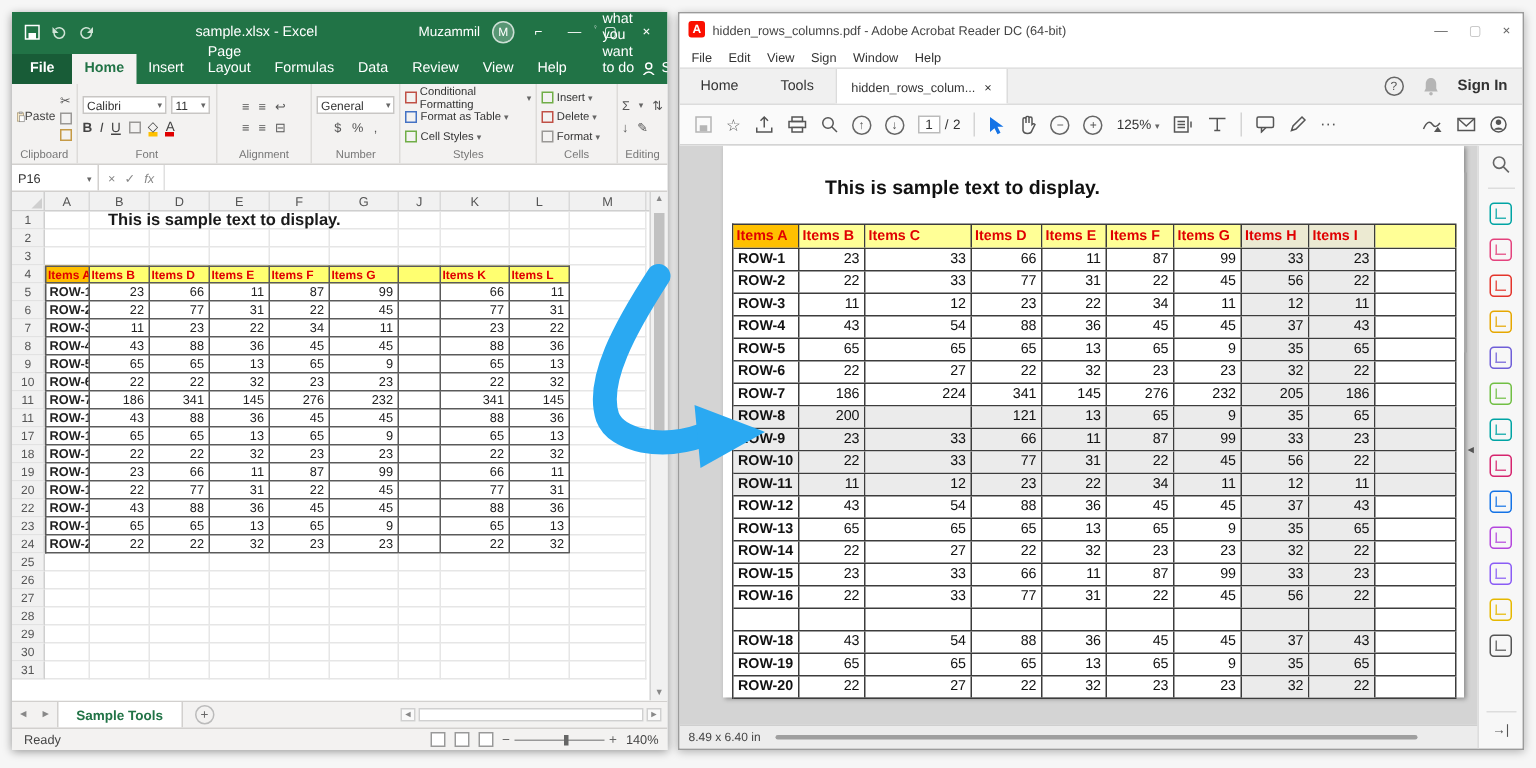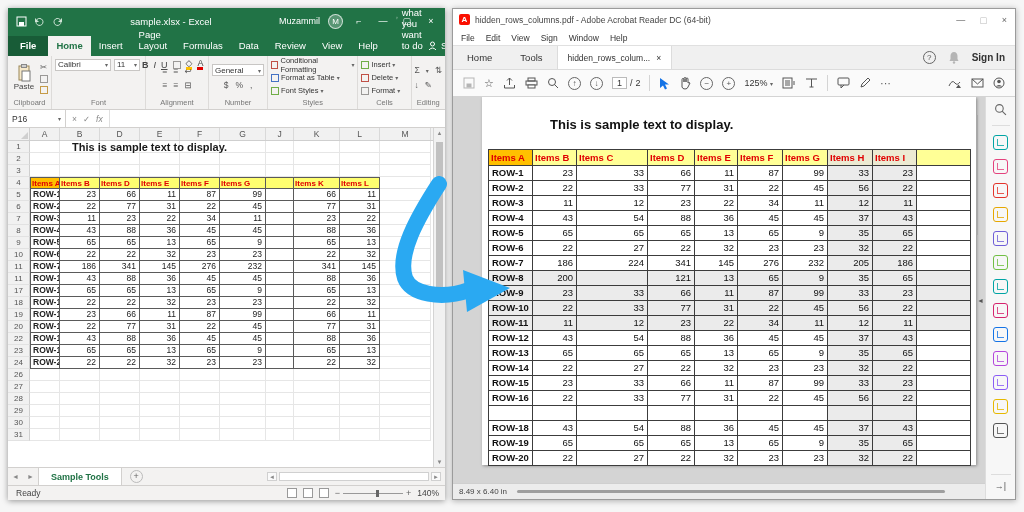--- a/index.html
+++ b/index.html
@@ -25,21 +25,21 @@
   .xl-tab { padding:4px 8px 5px; }
   .xl-tab.file { background:#185c37; font-weight:bold; padding:4px 12px 5px; }
   .xl-tab.active { background:#f3f2f1; color:#217346; font-weight:bold; }
   .xl-tellme { display:flex; align-items:center; gap:4px; margin-left:10px; padding-bottom:5px; }
   .xl-share { margin-left:auto; margin-right:10px; padding-bottom:5px; display:flex; gap:4px; align-items:center;}
   .xl-ribbon { height:54px; background:#f3f2f1; border-bottom:1px solid #d2d0ce;
                display:flex; flex:0 0 auto; overflow:hidden; font-size:8px; color:#444; }
   .rgroup { display:flex; flex-direction:column; border-right:1px solid #dddbd9; padding:2px 3px 0; }
   .rgroup-body { flex:1; display:flex; gap:3px; }
   .rgroup-label { text-align:center; font-size:7.5px; color:#777; padding:1px 0 2px; }
-  .rbtn-big { display:flex; flex-direction:column; align-items:center; justify-content:center; width:26px; }
+  .rbtn-big { display:flex; align-items:center; justify-content:center; width:26px; }
   .rsel { background:#fff; border:1px solid #c8c6c4; font-size:8px; color:#333;
           padding:0 2px; height:12px; display:flex; align-items:center; justify-content:space-between; }
   .rrow { display:flex; gap:3px; align-items:center; height:13px; }
   .rmini { font-size:8.5px; color:#555; }
   .ritem { display:flex; align-items:center; gap:2px; height:12px; font-size:7.5px; color:#333; }
   .sw { width:8px; height:8px; border:1px solid #9a9896; display:inline-block; }
   .caret { font-size:6px; color:#666; }
   .xl-formula { height:18px; background:#fff; border-bottom:1px solid #d2d0ce;
                 display:flex; align-items:center; font-size:8.5px; flex:0 0 auto; }
   .namebox { width:58px; height:100%; border-right:1px solid #d2d0ce; display:flex;
@@ -218,21 +218,21 @@
         <div style="display:flex;flex-direction:column;justify-content:center;gap:3px;">
           <span class="rmini">✂</span>
           <span class="sw"></span>
           <span class="sw" style="border-color:#c59a46;"></span>
         </div>
       </div>
       <div class="rgroup-label">Clipboard</div>
     </div>
 
     <div class="rgroup" style="width:94px;">
-      <div style="display:flex;gap:2px;flex:1;">
+      <div style="display:flex;flex-direction:column;gap:2px;justify-content:center;flex:1;">
         <div class="rrow">
           <span class="rsel" style="width:56px;">
               <span>Calibri</span>
               <span class="caret">▾</span>
             </span>
           <span class="rsel" style="width:26px;">
               <span>11</span>
               <span class="caret">▾</span>
             </span>
         </div>
@@ -286,21 +286,21 @@
             <span>Conditional Formatting</span>
             <span class="caret">▾</span>
           </span>
         <span class="ritem">
             <span class="sw" style="border-color:#4472c4;"></span>
             <span>Format as Table</span>
             <span class="caret">▾</span>
           </span>
         <span class="ritem">
             <span class="sw" style="border-color:#70ad47;"></span>
-            <span>Font Styles</span>
+            <span>Cell Styles</span>
             <span class="caret">▾</span>
           </span>
       </div>
       <div class="rgroup-label">Styles</div>
     </div>
 
     <div class="rgroup" style="width:54px;">
       <div style="display:flex;flex-direction:column;gap:1px;justify-content:center;flex:1;">
         <span class="ritem">
             <span class="sw" style="border-color:#70ad47;"></span>
@@ -605,20 +605,33 @@
           <div class="xrn">24</div>
           <div class="xc xcb xcfirst xclab" style="width: 30px;">ROW-20</div>
           <div class="xc xcb xnum" style="width: 40px;">22</div>
           <div class="xc xcb xnum" style="width: 40px;">22</div>
           <div class="xc xcb xnum" style="width: 40px;">32</div>
           <div class="xc xcb xnum" style="width: 40px;">23</div>
           <div class="xc xcb xnum" style="width: 46px;">23</div>
           <div class="xc xcb xnum" style="width: 28px;"></div>
           <div class="xc xcb xnum" style="width: 46px;">22</div>
           <div class="xc xcb xnum" style="width: 40px;">32</div>
+          <div class="xc" style="width: 51px;"></div>
+        </div>
+        <div class="xrow">
+          <div class="xrn">25</div>
+          <div class="xc" style="width: 30px;"></div>
+          <div class="xc" style="width: 40px;"></div>
+          <div class="xc" style="width: 40px;"></div>
+          <div class="xc" style="width: 40px;"></div>
+          <div class="xc" style="width: 40px;"></div>
+          <div class="xc" style="width: 46px;"></div>
+          <div class="xc" style="width: 28px;"></div>
+          <div class="xc" style="width: 46px;"></div>
+          <div class="xc" style="width: 40px;"></div>
           <div class="xc" style="width: 51px;"></div>
         </div>
         <div class="xrow">
           <div class="xrn">26</div>
           <div class="xc" style="width: 30px;"></div>
           <div class="xc" style="width: 40px;"></div>
           <div class="xc" style="width: 40px;"></div>
           <div class="xc" style="width: 40px;"></div>
           <div class="xc" style="width: 40px;"></div>
           <div class="xc" style="width: 46px;"></div>

